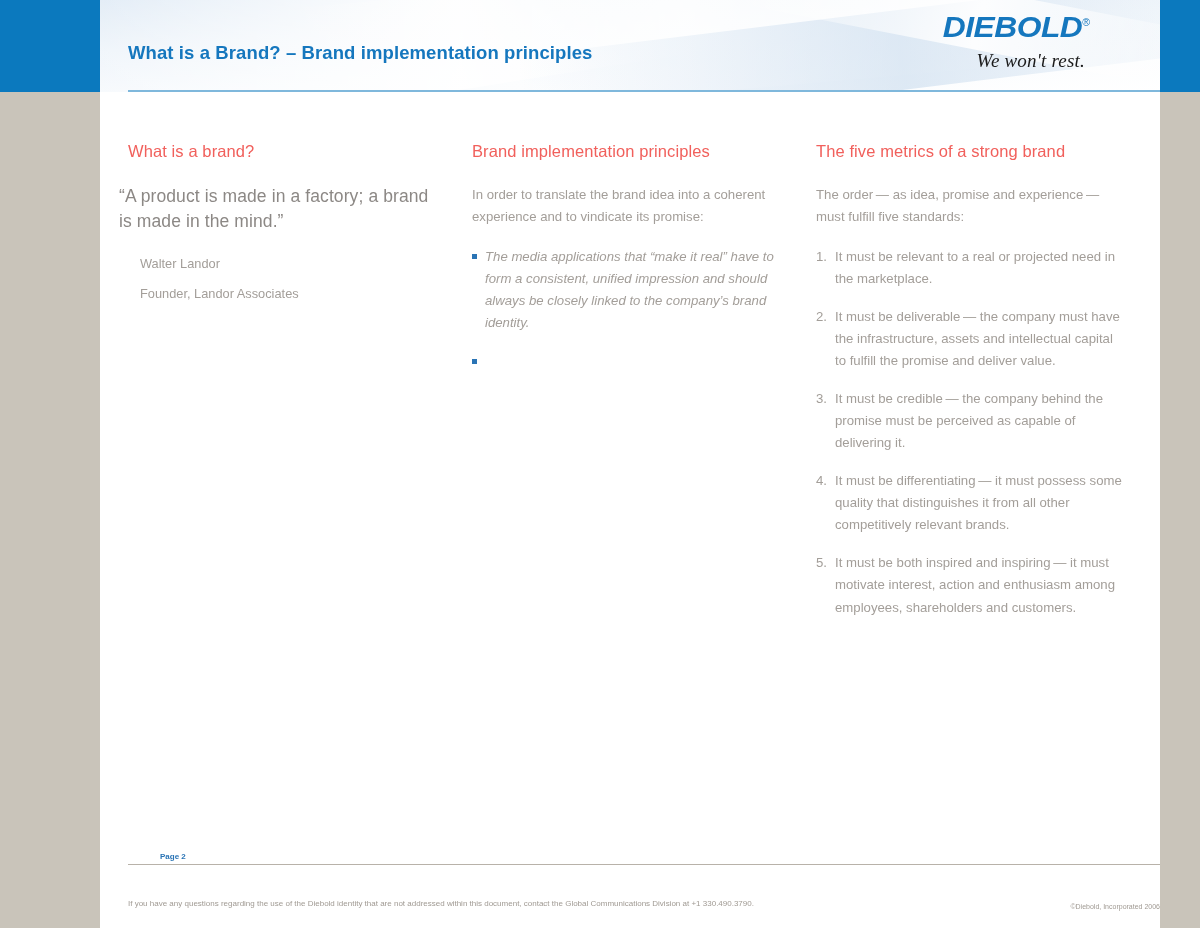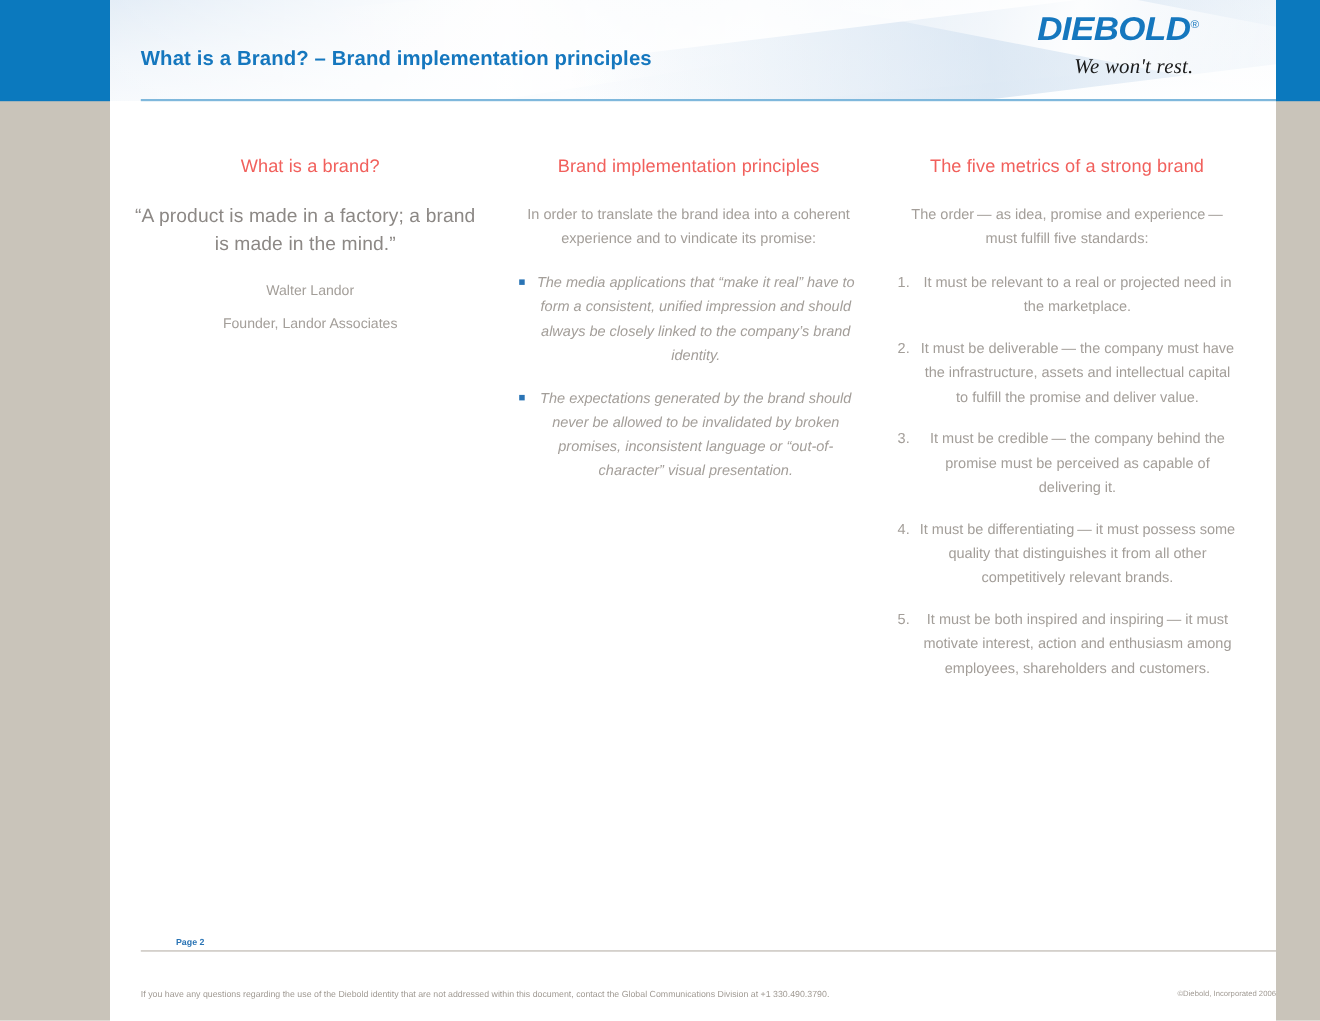--- a/index.html
+++ b/index.html
@@ -140,21 +140,20 @@
     left: 28px;
     top: 50px;
     width: 1032px;
     display: flex;
     gap: 0;
   }
   .col {
     width: 344px;
     box-sizing: border-box;
     padding-right: 36px;
-    text-align: center;
   }
 
   .col-heading {
     font-size: 16.5px;
     font-weight: normal;
     color: #f1605c;
     margin: 0 0 22px 0;
     line-height: 1.2;
     letter-spacing: 0.1px;
   }
@@ -239,21 +238,21 @@
     padding-left: 32px;
   }
   .footer-rule {
     height: 1px;
     background: #b8b2a9;
     margin-bottom: 6px;
   }
   .footer-row {
     display: flex;
     justify-content: space-between;
-    align-items: center;
+    align-items: flex-end;
     margin-top: 32px;
   }
   .footer-note {
     font-size: 8px;
     color: #a09a93;
     line-height: 1.65;
     max-width: 700px;
   }
   .footer-copy {
     font-size: 7px;
@@ -302,21 +301,20 @@
     <div class="col">
       <h2 class="col-heading">Brand implementation principles</h2>
       <p class="para">In order to translate the brand idea into a coherent experience and to vindicate its promise:</p>
       <ul class="bullet-list">
         <li class="bullet-item">
           <span class="bullet-mark"></span>
           <span>The media applications that “make it real” have to form a consistent, unified impression and should always be closely linked to the company’s brand identity.</span>
         </li>
         <li class="bullet-item">
           <span class="bullet-mark"></span>
-          <span>The expectations generated by the brand should never be allowed to be invalidated by broken promises, inconsistent language or “out-of-character” visual presentation.</span>
         </li>
       </ul>
     </div>
 
     <div class="col">
       <h2 class="col-heading">The five metrics of a strong brand</h2>
       <p class="para">The order — as idea, promise and experience — must fulfill five standards:</p>
       <ol class="num-list">
         <li class="num-item">
           <span class="num-mark">1.</span>

